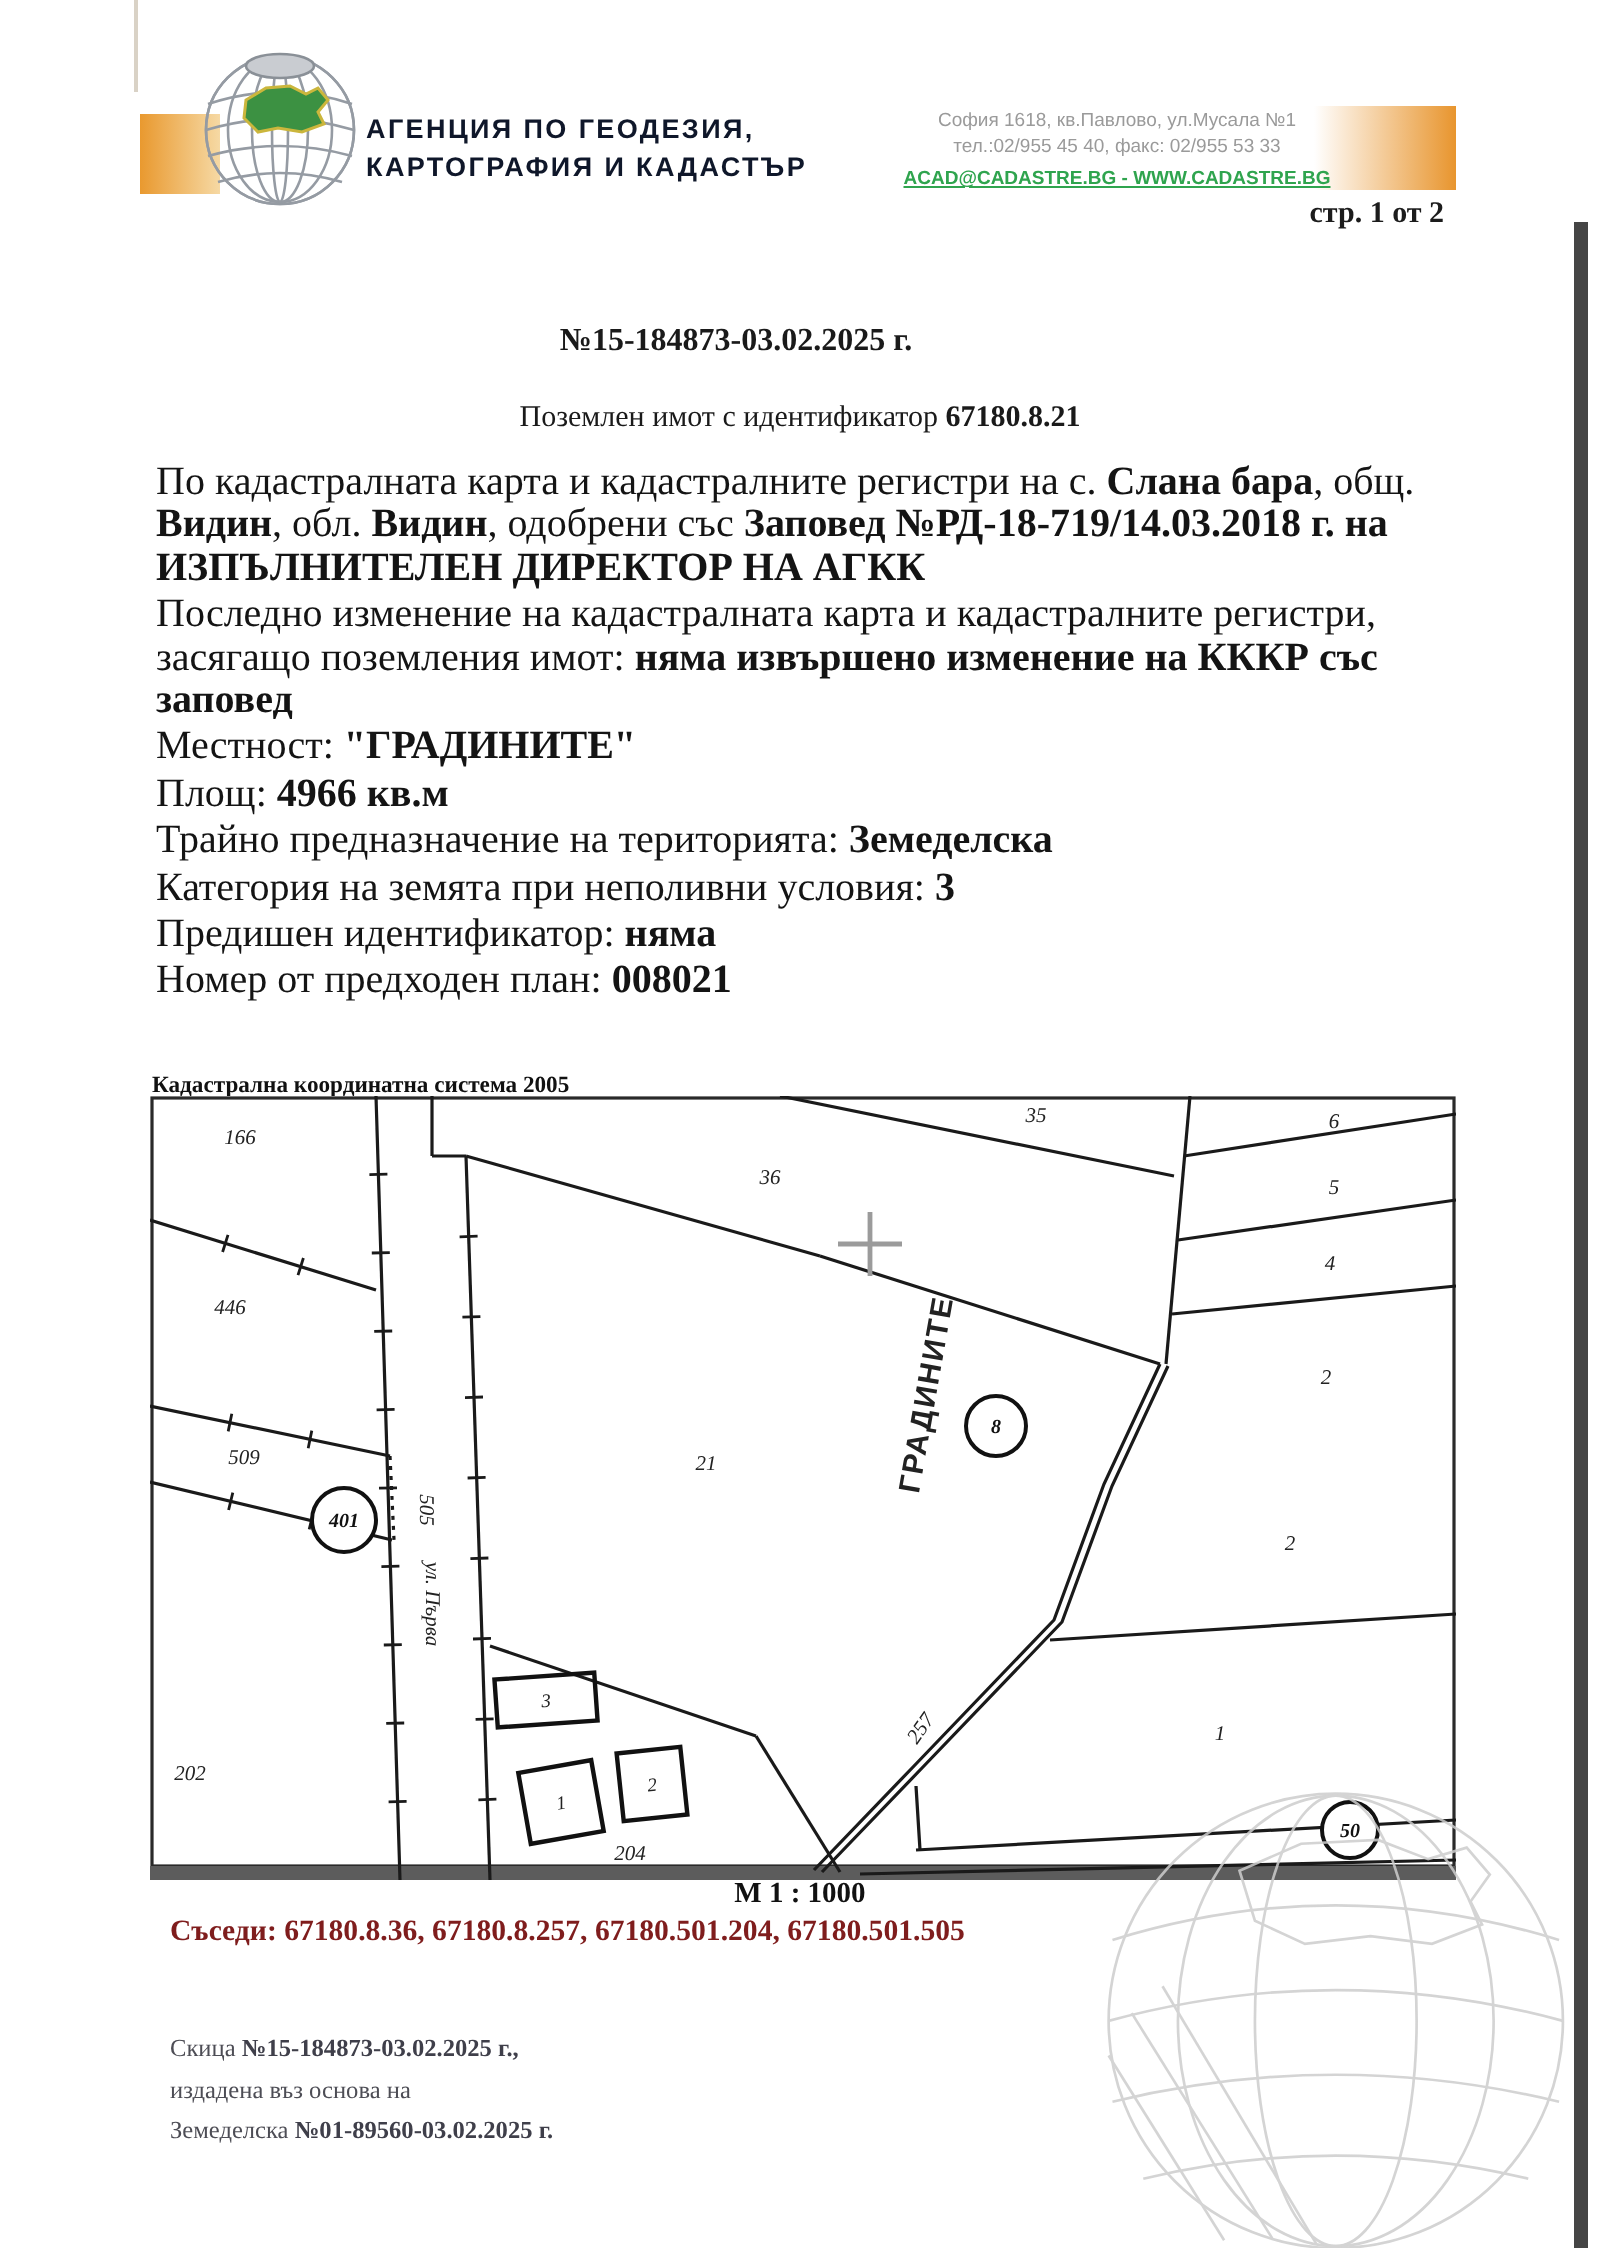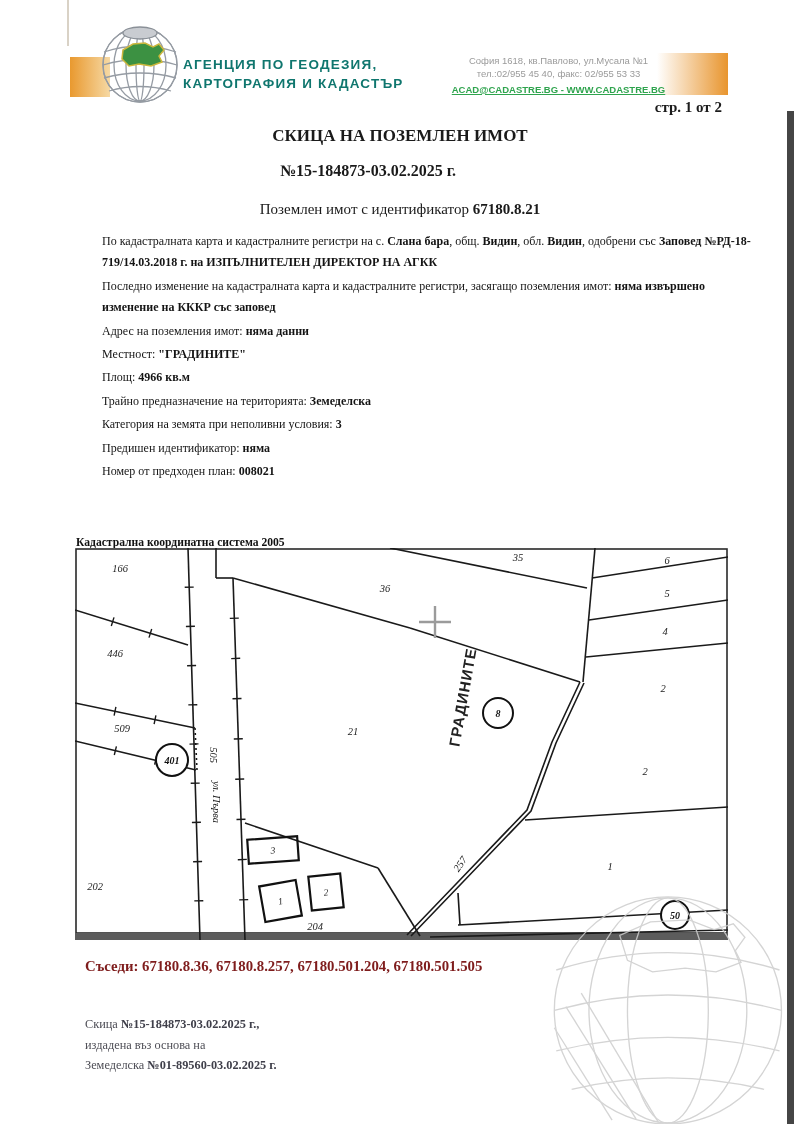--- a/index.html
+++ b/index.html
@@ -8,40 +8,40 @@
   #page { position:relative; width:800px; height:1124px; background:#fff; overflow:hidden; }
 
   
   .edge-line-topleft { position:absolute; left:67px; top:0; width:2px; height:46px; background:#d9d2c6; }
   .right-edge-strip { position:absolute; left:787px; top:111px; width:7px; height:1013px; background:#454545; }
   .orange-bar-left { position:absolute; left:70px; top:57px; width:40px; height:40px;
                      background:linear-gradient(90deg,#e9992f,#f6d9a4); }
   .orange-bar-right { position:absolute; left:657px; top:53px; width:71px; height:42px;
                       background:linear-gradient(90deg,#ffffff,#e8952e); }
   .logo { position:absolute; left:101px; top:20px; }
-  .agency-name { position:absolute; left:183px; top:55px; color:#0f766e;
+  .agency-name { position:absolute; left:183px; top:55px; color:#0f172a;
                  font-family:"Liberation Sans", sans-serif; font-weight:bold;
                  font-size:13.5px; line-height:19px; letter-spacing:1.2px; }
   .contact { position:absolute; left:440px; top:54px; width:237px; text-align:center;
              font-family:"Liberation Sans", sans-serif; font-size:9.5px; color:#9a9a9a; line-height:13px; }
   .contact .email { color:#2fa44e; font-weight:bold; text-decoration:underline; display:inline-block; margin-top:3px; }
   .page-indicator { position:absolute; left:560px; top:99px; width:162px; text-align:right;
                     font-size:15px; font-weight:bold; color:#1c1c1c; }
 
   
   .doc-title   { position:absolute; left:0; top:126px; width:800px; text-align:center;
                  font-size:17px; font-weight:bold; color:#1a1a1a; }
   .doc-number  { position:absolute; left:0; top:162px; width:736px; text-align:center;
                  font-size:16px; font-weight:bold; color:#1a1a1a; }
   .doc-subtitle{ position:absolute; left:0; top:201px; width:800px; text-align:center;
                  font-size:15px; color:#1a1a1a; }
 
   
-  .props { position:absolute; left:78px; top:231px; width:652px; font-size:12px;
-           color:#141414;margin-left:24px; }
+  .props { position:absolute; left:78px; top:231px; width:652px; font-size:20px;
+           color:#141414; }
   .props .para { line-height:21.4px; margin-bottom:2px; }
   .b { font-weight:bold;font-family:Liberation Serif, serif; }
   .coord-note { position:absolute; left:76px; top:536px; font-size:11.6px; font-weight:bold; color:#111; }
 
   
   .map-wrap { position:absolute; left:75px; top:548px; width:653px; height:392px; background:#fff; }
   .map-wrap svg { display:block; }
   .scale-label { position:absolute; left:0; top:939px; width:800px; text-align:center;
                  font-size:14.5px; font-weight:bold; color:#111; }
   .neighbors { position:absolute; left:85px; top:958px; width:645px; font-size:14.8px; color:#7f1d1d; }
@@ -88,28 +88,26 @@
   </div>
 
   <div class="contact">
     <div>София 1618, кв.Павлово, ул.Мусала №1</div>
     <div>тел.:02/955 45 40, факс: 02/955 53 33</div>
     <span class="email">ACAD@CADASTRE.BG - WWW.CADASTRE.BG</span>
   </div>
 
   <div class="page-indicator">стр. 1 от 2</div>
 
-  <div class="doc-title">СКИЦА НА ПОЗЕМЛЕН ИМОТ</div>
   <div class="doc-number">№15-184873-03.02.2025 г.</div>
   <div class="doc-subtitle"><span>Поземлен имот с идентификатор </span><span class="b">67180.8.21</span></div>
 
   <div class="props">
       <div class="para"><span>По кадастралната карта и кадастралните регистри на с. </span><span class="b">Слана бара</span><span>, общ. </span><span class="b">Видин</span><span>, обл. </span><span class="b">Видин</span><span>, одобрени със </span><span class="b">Заповед №РД-18-719/14.03.2018 г. на ИЗПЪЛНИТЕЛЕН ДИРЕКТОР НА АГКК</span></div>
       <div class="para"><span>Последно изменение на кадастралната карта и кадастралните регистри, засягащо поземления имот: </span><span class="b">няма извършено изменение на КККР със заповед</span></div>
-      <div class="para"><span>Адрес на поземления имот: </span><span class="b">няма данни</span></div>
       <div class="para"><span>Местност: </span><span class="b">"ГРАДИНИТЕ"</span></div>
       <div class="para"><span>Площ: </span><span class="b">4966 кв.м</span></div>
       <div class="para"><span>Трайно предназначение на територията: </span><span class="b">Земеделска</span></div>
       <div class="para"><span>Категория на земята при неполивни условия: </span><span class="b">3</span></div>
       <div class="para"><span>Предишен идентификатор: </span><span class="b">няма</span></div>
       <div class="para"><span>Номер от предходен план: </span><span class="b">008021</span></div>
     </div>
   <div class="coord-note">Кадастрална координатна система 2005</div>
 
   <div class="map-wrap">
@@ -177,20 +175,21 @@
         <text x="570" y="227" text-anchor="middle" style="font:italic 10.5px &quot;Liberation Serif&quot;,serif;fill:#222">2</text>
         <text x="535" y="322" text-anchor="middle" style="font:italic 10.5px &quot;Liberation Serif&quot;,serif;fill:#222">1</text>
         <text x="240" y="382" text-anchor="middle" style="font:italic 10.5px &quot;Liberation Serif&quot;,serif;fill:#222">204</text>
         <text x="388" y="318" text-anchor="middle" style="font:italic 10.5px &quot;Liberation Serif&quot;,serif;fill:#222" transform="rotate(-55 388 318)">257</text>
         <text x="135" y="207" text-anchor="middle" style="font:italic 10.5px &quot;Liberation Serif&quot;,serif;fill:#222" transform="rotate(90 135 207)">505</text>
         <text x="138" y="254" text-anchor="middle" style="font:italic 10.5px &quot;Liberation Serif&quot;,serif;fill:#222" transform="rotate(90 138 254)">ул. Първа</text>
         <text x="393" y="150" text-anchor="middle" style="font:600 15px &quot;Liberation Sans&quot;,sans-serif;letter-spacing:1px;fill:#222" transform="rotate(-80 393 150)">ГРАДИНИТЕ</text>
       </svg>
   </div>
 
+  <div class="scale-label">М 1 : 1000</div>
   <div class="neighbors"><span class="b">Съседи: 67180.8.36, 67180.8.257, 67180.501.204, 67180.501.505</span></div>
 
   <div class="footer">
     <div class="fline"><span>Скица </span><span class="b">№15-184873-03.02.2025 г.,</span></div>
     <div class="fline"><span>издадена въз основа на</span></div>
     <div class="fline"><span>Земеделска </span><span class="b">№01-89560-03.02.2025 г.</span></div>
   </div>
 
   <div class="globe-watermark">
     <svg width="250" height="231" viewBox="0 0 250 240">

